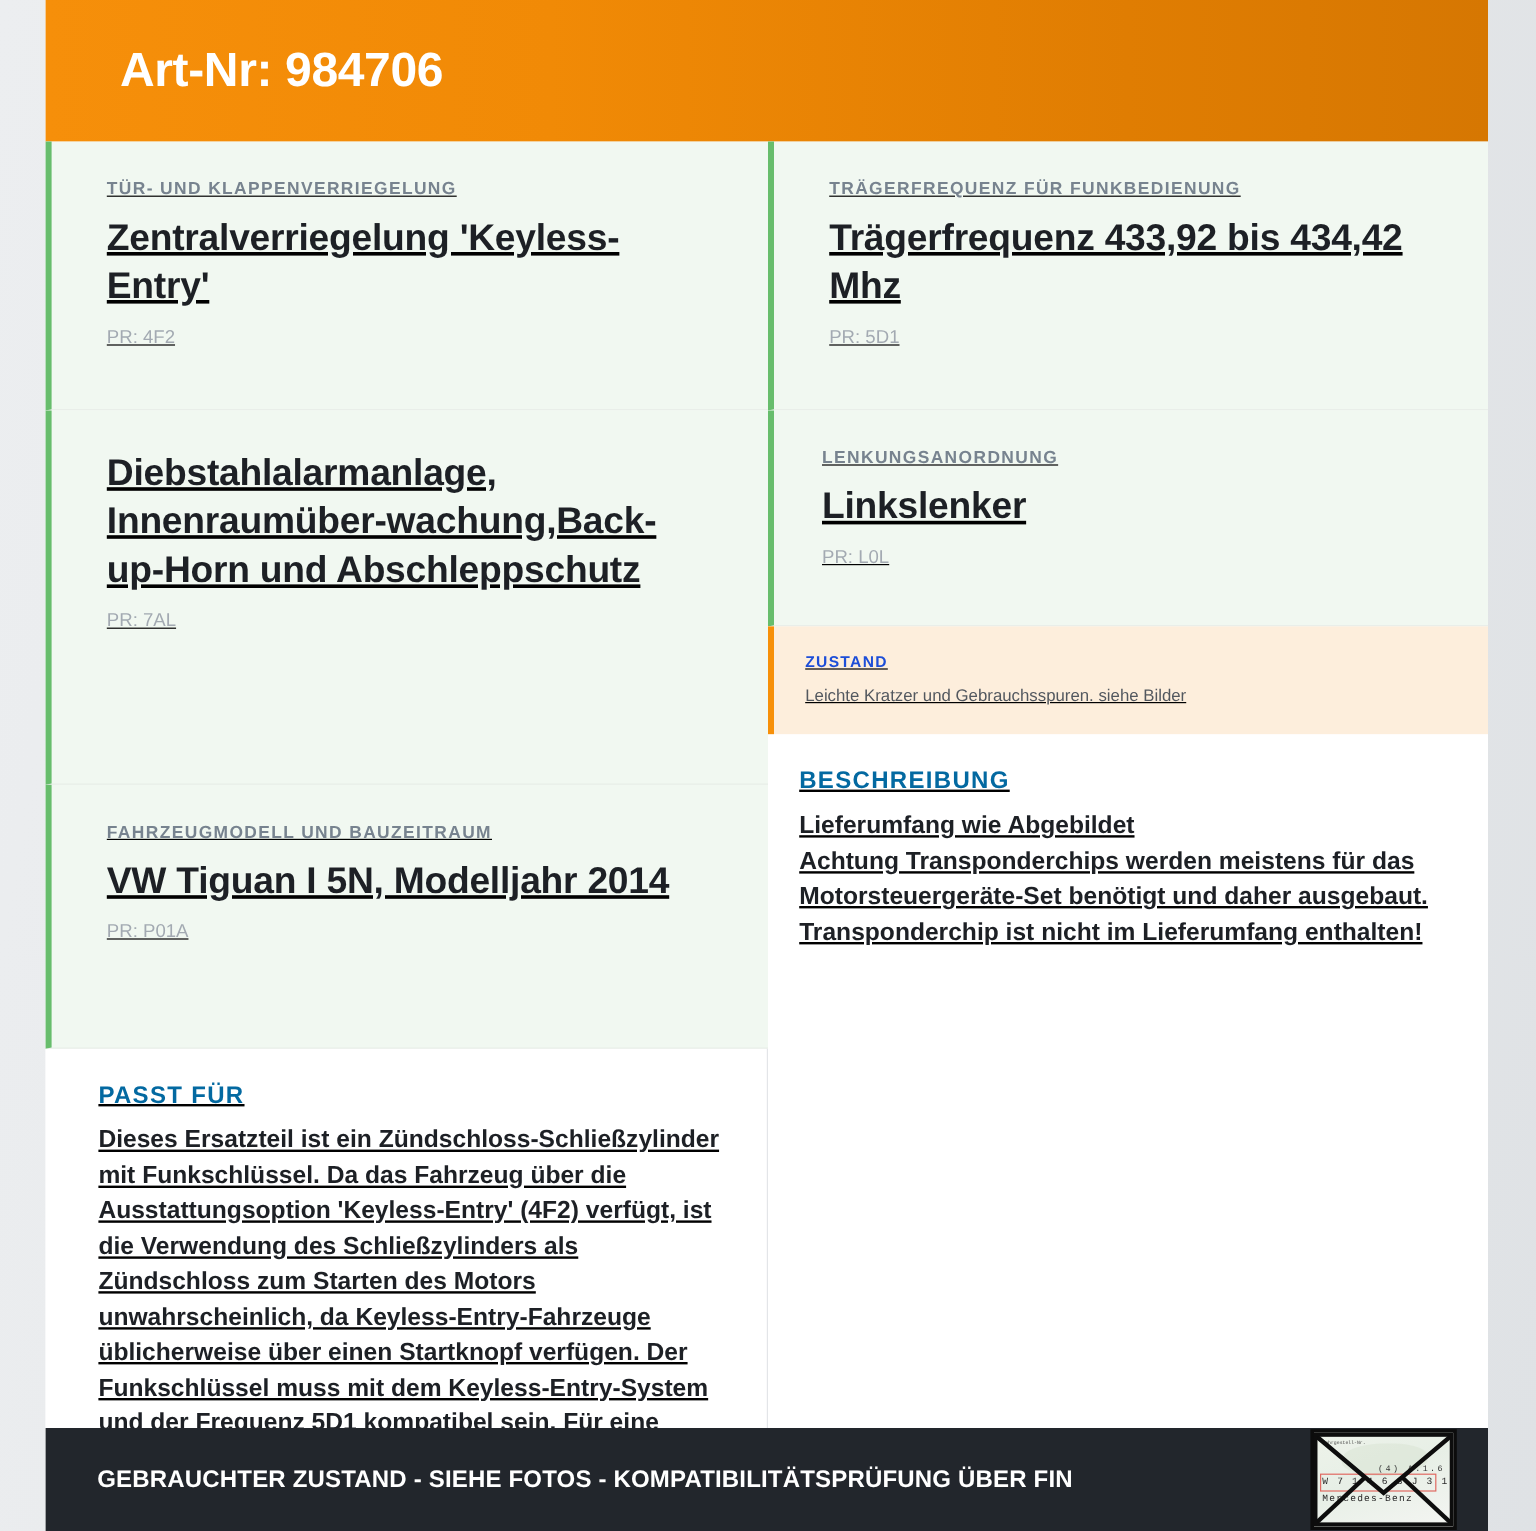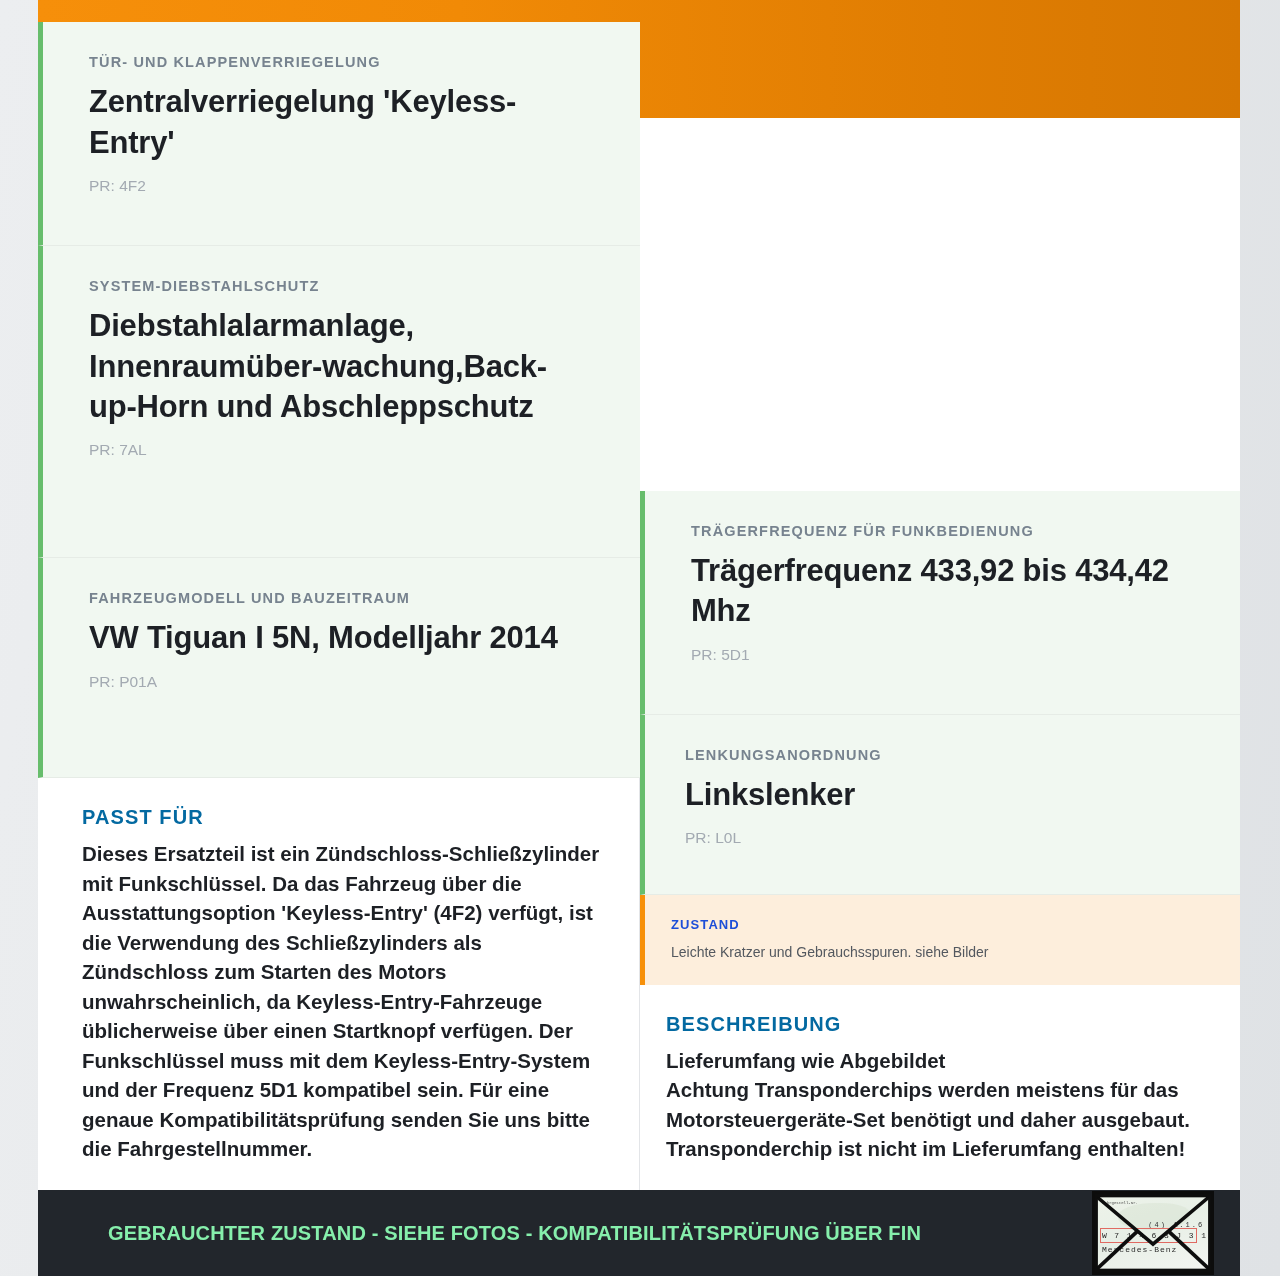--- a/index.html
+++ b/index.html
@@ -41,21 +41,22 @@
     letter-spacing: -0.3px;
     padding-left: 62px;
     line-height: 1;
   }
 
   
   .body-cols {
     display: flex;
     flex: 1 1 auto;
     min-height: 0;
-    align-items: flex-end;
+    align-items: flex-start;
+    text-decoration: underline;
   }
   .col {
     display: flex;
     flex-direction: column;
   }
   .col-left  { width: 602px; flex: 0 0 602px; }
   .col-right { width: 600px; flex: 0 0 600px; }
 
   
   .spec {
@@ -145,25 +146,25 @@
   
   .footer {
     height: 86px;
     background: #22262c;
     display: flex;
     align-items: center;
     position: relative;
     flex: 0 0 auto;
   }
   .footer-text {
-    color: #86efac;
+    color: #ffffff;
     font-size: 20px;
     font-weight: bold;
     letter-spacing: 0.15px;
-    padding-left: 70px;
+    padding-left: 43px;
     text-align: right;
   }
   .footer-logo {
     position: absolute;
     right: 26px;
     top: 50%;
     transform: translateY(-50%);
     width: 122px;
     height: 84px;
     background: #0c0c0c;
@@ -220,21 +221,20 @@
 
     <div class="col col-left">
 
       <div class="spec s1">
         <div class="spec-label">TÜR- UND KLAPPENVERRIEGELUNG</div>
         <div class="spec-value">Zentralverriegelung 'Keyless-Entry'</div>
         <div class="spec-pr">PR: 4F2</div>
       </div>
 
       <div class="spec s2">
-        <div class="spec-label">SYSTEM-DIEBSTAHLSCHUTZ</div>
         <div class="spec-value">Diebstahlalarmanlage, Innenraumüber-wachung,Back-up-Horn und Abschleppschutz</div>
         <div class="spec-pr">PR: 7AL</div>
       </div>
 
       <div class="spec s3">
         <div class="spec-label">FAHRZEUGMODELL UND BAUZEITRAUM</div>
         <div class="spec-value">VW Tiguan I 5N, Modelljahr 2014</div>
         <div class="spec-pr">PR: P01A</div>
       </div>
 

